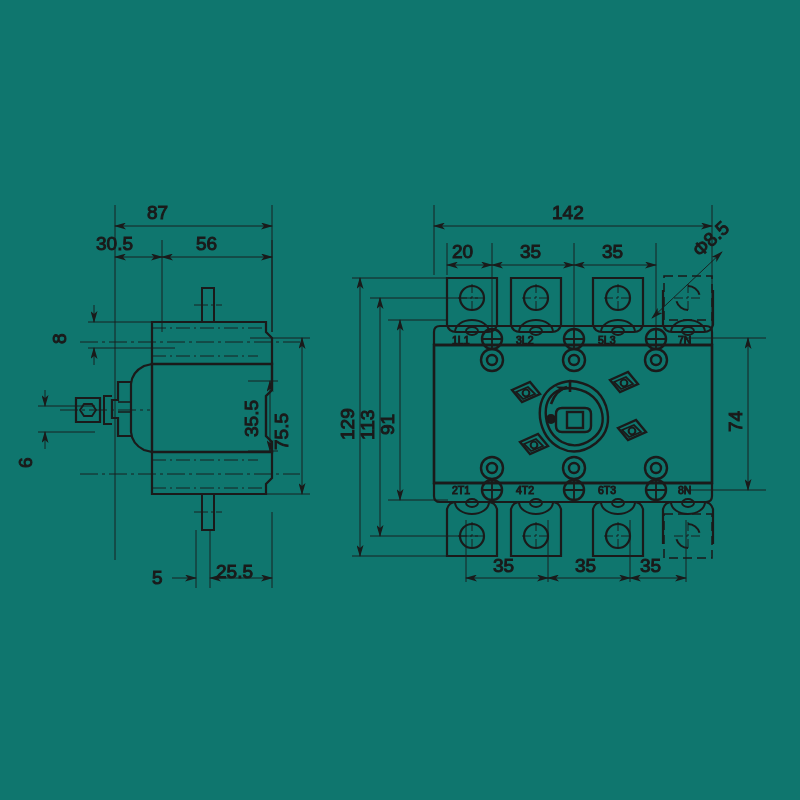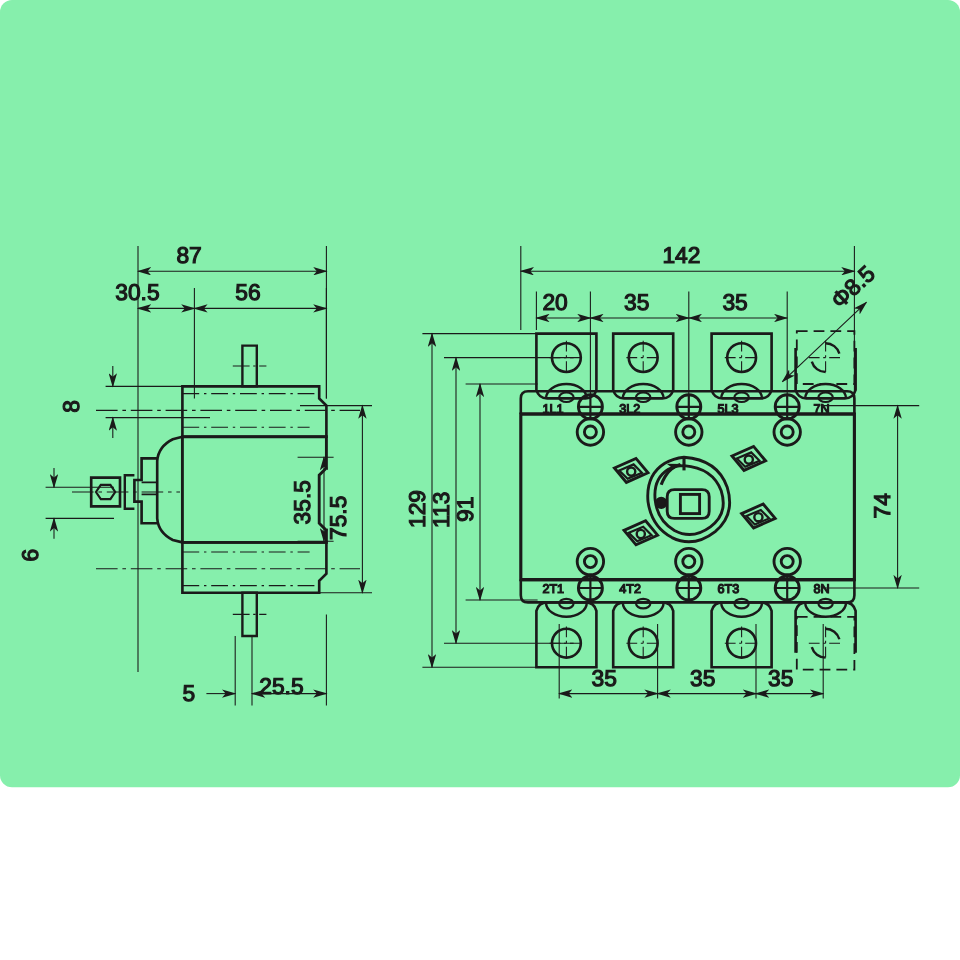--- a/index.html
+++ b/index.html
@@ -1,18 +1,18 @@
 <!DOCTYPE html>
 <html><head>
 <meta charset="utf-8">
 <style>
   html,body{margin:0;padding:0;background:#ffffff;}
   body{width:800px;height:800px;overflow:hidden;
        font-family:"Liberation Sans","DejaVu Sans",sans-serif;}
-  #stage{position:relative;width:800px;height:656px;background:#86efac;border-radius:10px;}
+  #stage{position:relative;width:800px;height:800px;background:#0f766e;}
   svg{display:block;}
   text{font-family:"Liberation Sans","DejaVu Sans",sans-serif;fill:#1a1a1a;}
 </style>
 </head>
 <body>
 
 <div id="stage">
 <svg width="800" height="800" viewBox="0 0 800 800">
 
   <defs>

